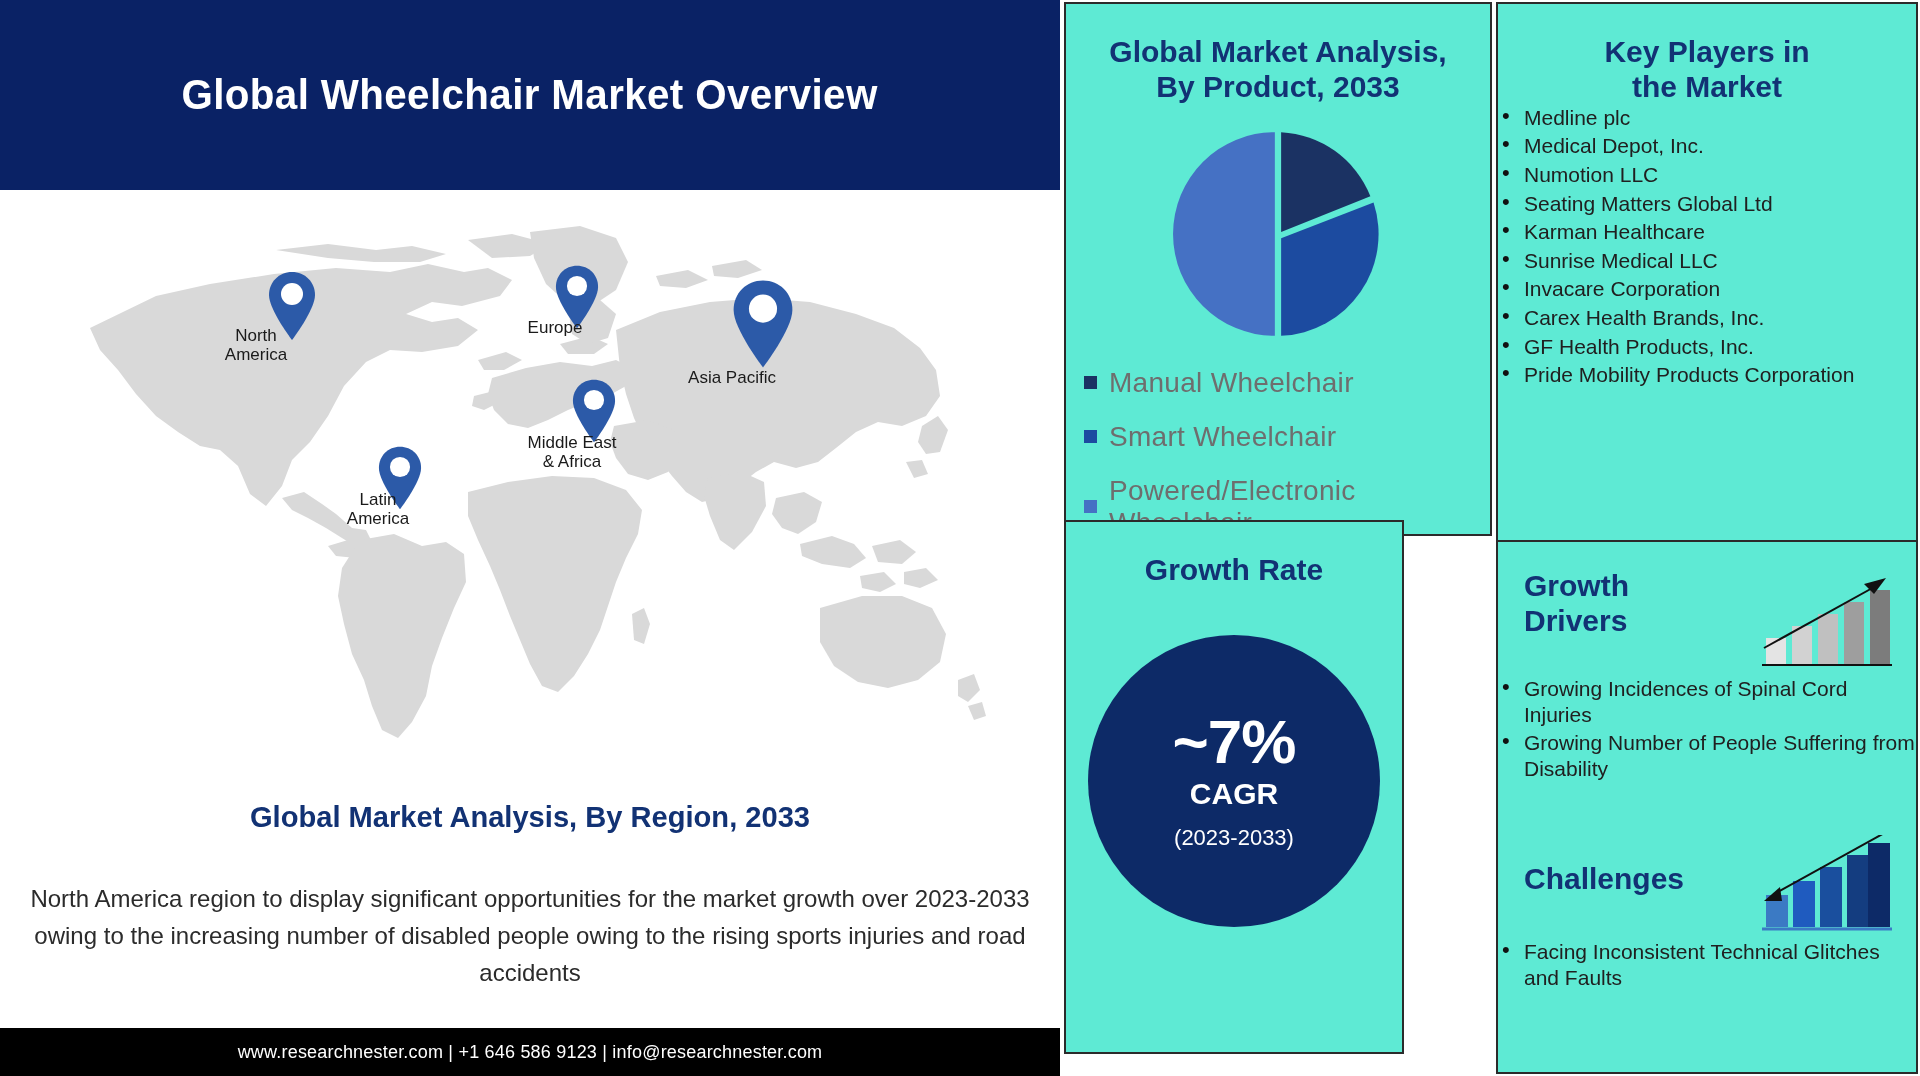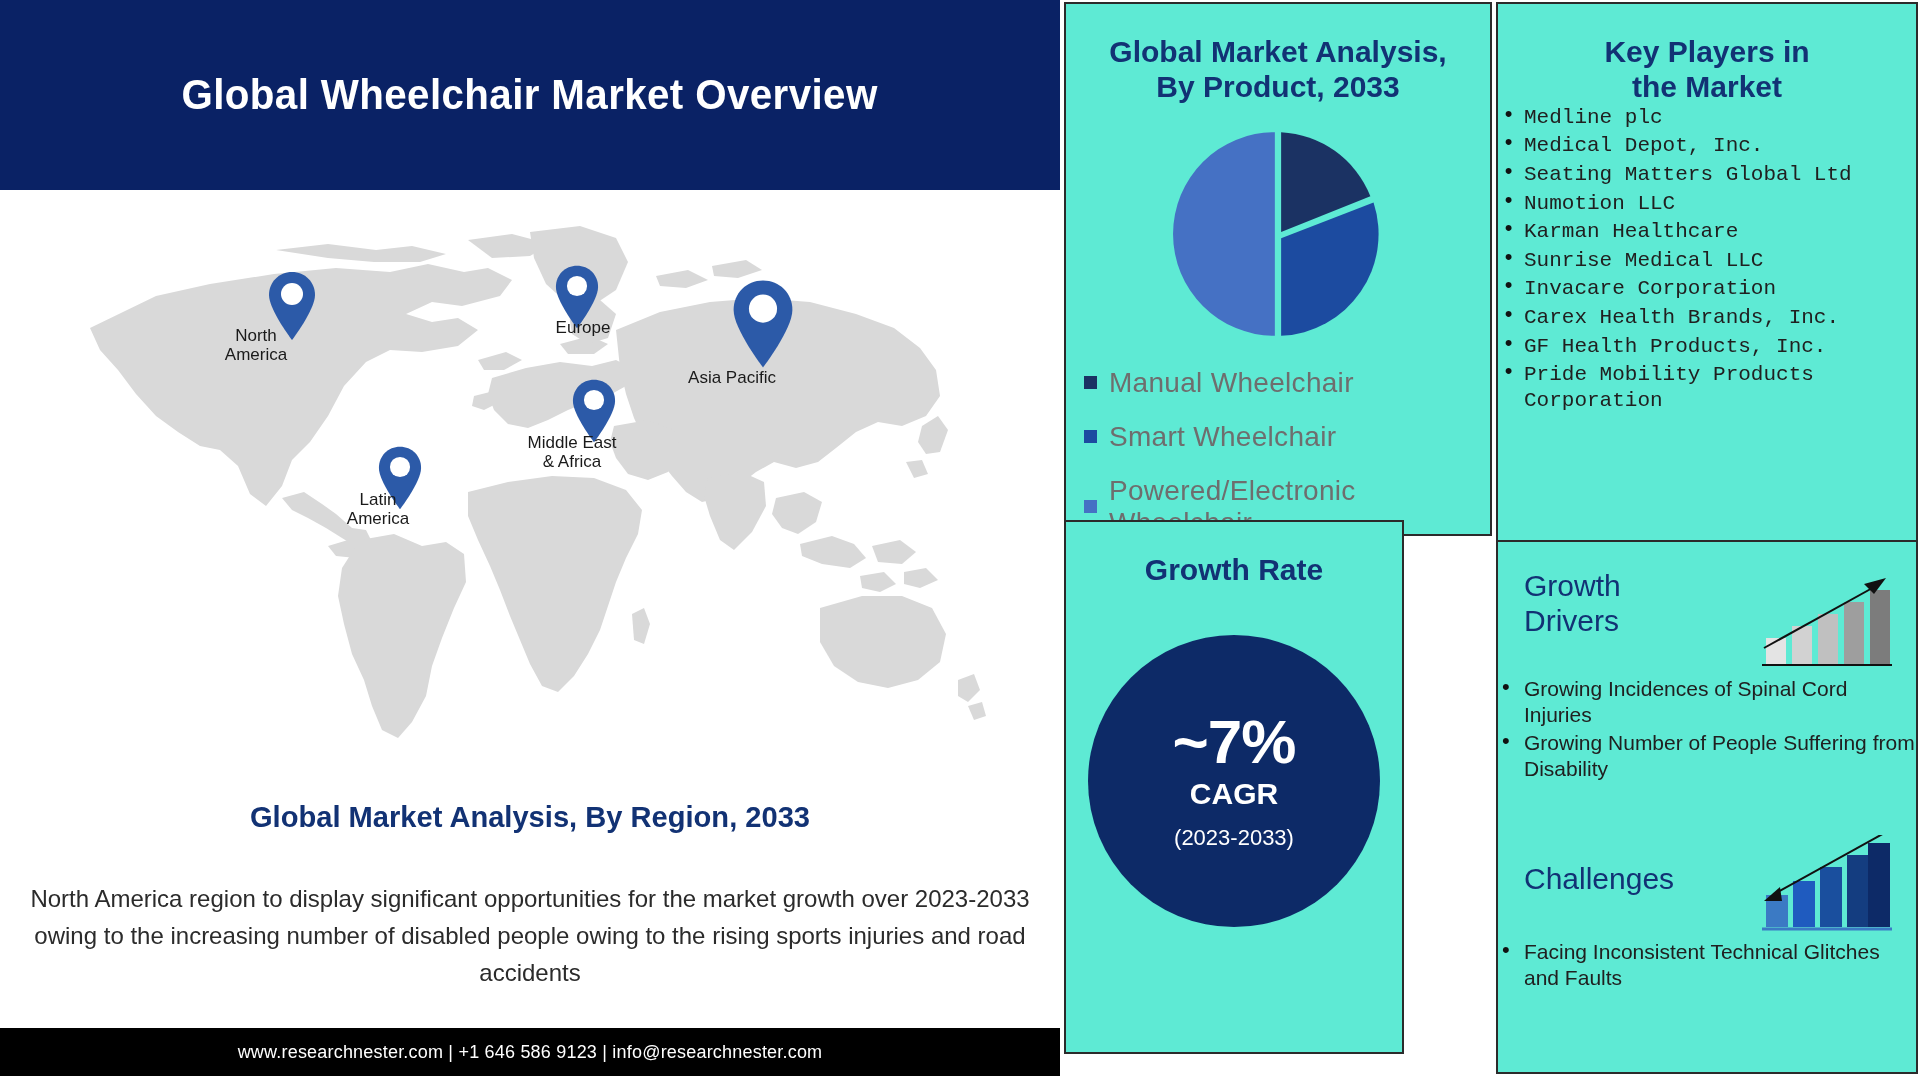--- a/index.html
+++ b/index.html
@@ -75,38 +75,38 @@
 
   
   ul.blist{list-style:none;margin:0;padding:0;}
   ul.blist li{
     position:relative;padding-left:26px;margin-bottom:3px;
     font-size:21px;color:#202020;line-height:1.22;
   }
   ul.blist li:before{
     content:"\2022";position:absolute;left:4px;top:-2px;font-size:22px;color:#111;
   }
-  .players-list{margin:48px 24px 0 26px;font-family:Liberation Mono, monospace;}
+  .players-list{margin:48px 24px 0 26px;}
   .players-list li{margin-bottom:4px;}
 
   
   .circle-wrap{display:flex;justify-content:center;margin-top:48px;}
   .circle{
     width:292px;height:292px;border-radius:50%;background:#0d2a67;
     display:flex;flex-direction:column;align-items:center;justify-content:center;
     color:#fff;
   }
   .circle .big{font-size:62px;font-weight:bold;line-height:1;letter-spacing:-1px;}
   .circle .mid{font-size:30px;font-weight:bold;margin-top:4px;}
   .circle .small{font-size:22px;margin-top:14px;}
 
   
   .dc-head{display:flex;align-items:flex-start;justify-content:space-between;
            padding:0 22px 0 26px;}
-  .dc-title{font-size:30px;font-weight:normal;color:#123274;line-height:1.18;}
+  .dc-title{font-size:30px;font-weight:bold;color:#123274;line-height:1.18;}
   .dc-icon{margin-top:4px;}
   .dc-list{margin:6px 18px 0 26px;}
 </style>
 </head>
 <body>
 
 <div class="page">
 
   <div class="left-col">
 
@@ -182,21 +182,21 @@
       </div>
       <div class="pin-label" style="left:378px;top:300px;">Latin
 America</div>
 
       <div class="pin" style="left:555px;top:74px;">
         <svg width="44" height="66" viewBox="0 0 48 72" xmlns="http://www.w3.org/2000/svg">
           <path d="M24 2 C11 2 1 12 1 25 C1 40 24 70 24 70 C24 70 47 40 47 25 C47 12 37 2 24 2 Z" fill="#2c5aa8"></path>
           <circle cx="24" cy="24" r="11" fill="#ffffff"></circle>
         </svg>
       </div>
-      <div class="pin-label" style="left:555px;top:128px;margin-left:28px;">Europe</div>
+      <div class="pin-label" style="left:555px;top:128px;">Europe</div>
 
       <div class="pin" style="left:572px;top:188px;">
         <svg width="44" height="66" viewBox="0 0 48 72" xmlns="http://www.w3.org/2000/svg">
           <path d="M24 2 C11 2 1 12 1 25 C1 40 24 70 24 70 C24 70 47 40 47 25 C47 12 37 2 24 2 Z" fill="#2c5aa8"></path>
           <circle cx="24" cy="24" r="11" fill="#ffffff"></circle>
         </svg>
       </div>
       <div class="pin-label" style="left:572px;top:243px;">Middle East
 &amp; Africa</div>
 
@@ -251,22 +251,22 @@
   </div>
 
   <div class="panel" id="panel-players">
     <div class="panel-title">
       <div>Key Players in</div>
       <div>the Market</div>
     </div>
     <ul class="blist players-list">
       <li>Medline plc</li>
       <li>Medical Depot, Inc.</li>
+      <li>Numotion LLC</li>
       <li>Seating Matters Global Ltd</li>
-      <li>Numotion LLC</li>
       <li>Karman Healthcare</li>
       <li>Sunrise Medical LLC</li>
       <li>Invacare Corporation</li>
       <li>Carex Health Brands, Inc.</li>
       <li>GF Health Products, Inc.</li>
       <li>Pride Mobility Products Corporation</li>
     </ul>
   </div>
 
   <div class="panel" id="panel-growth">

